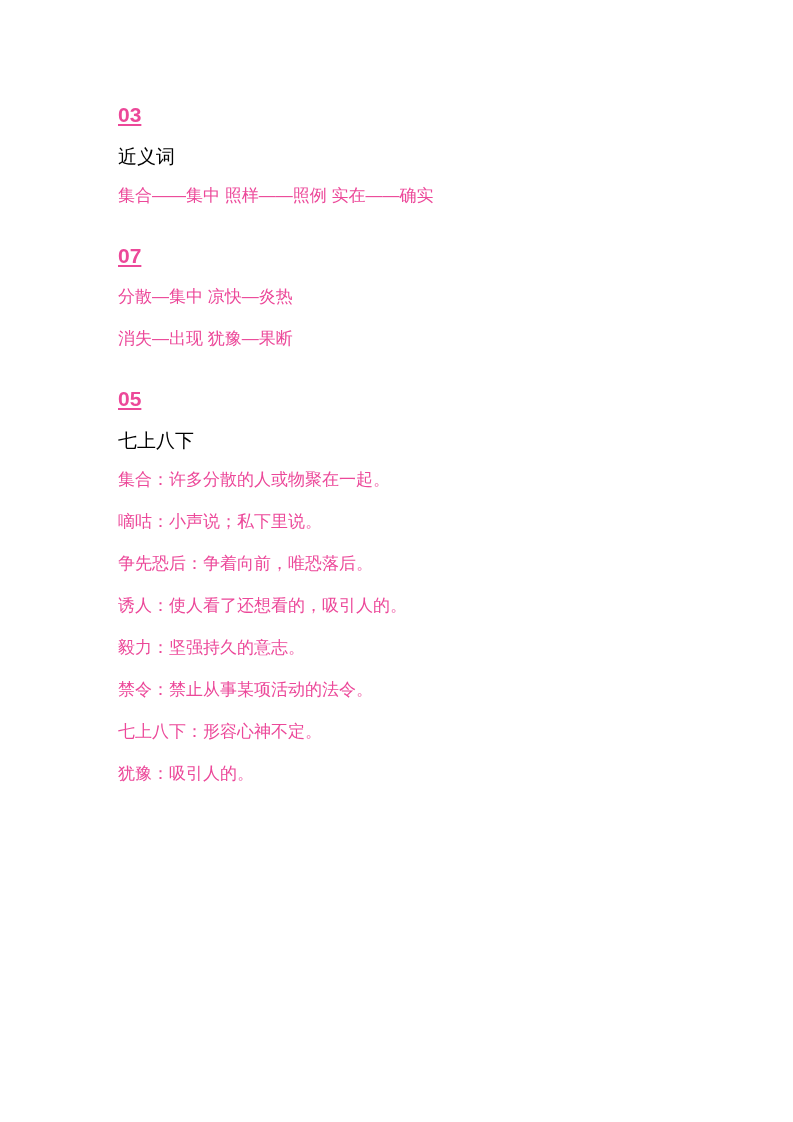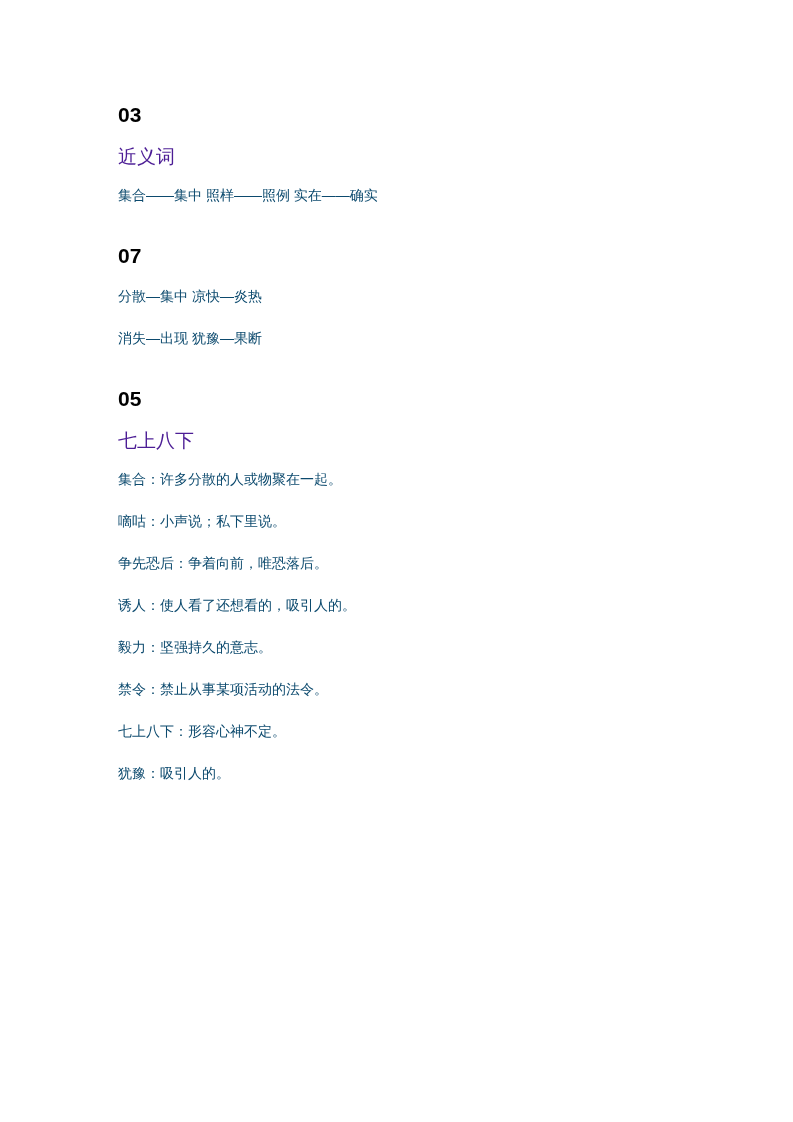--- a/index.html
+++ b/index.html
@@ -26,34 +26,35 @@
     margin: 0 0 42px 0;
   }
   p {
     margin: 0;
     padding: 0;
   }
   .num {
     font-size: 21px;
     line-height: 20px;
     font-weight: bold;
-    color: #000000;
+    color: #ec4899;
     margin-bottom: 22px;
+    text-decoration: underline;
   }
   .heading {
     font-size: 19px;
     line-height: 20px;
     font-weight: normal;
-    color: #4c1d95;
+    color: #000000;
     margin-bottom: 20px;
   }
   .line {
-    font-size: 14px;
+    font-size: 17px;
     line-height: 17px;
-    color: #0c4a6e;
+    color: #ec4899;
     margin-bottom: 25px;
     white-space: pre-wrap;
   }
 </style>
 </head>
 <body>
 
 <div class="page">
   <div class="content">
 

